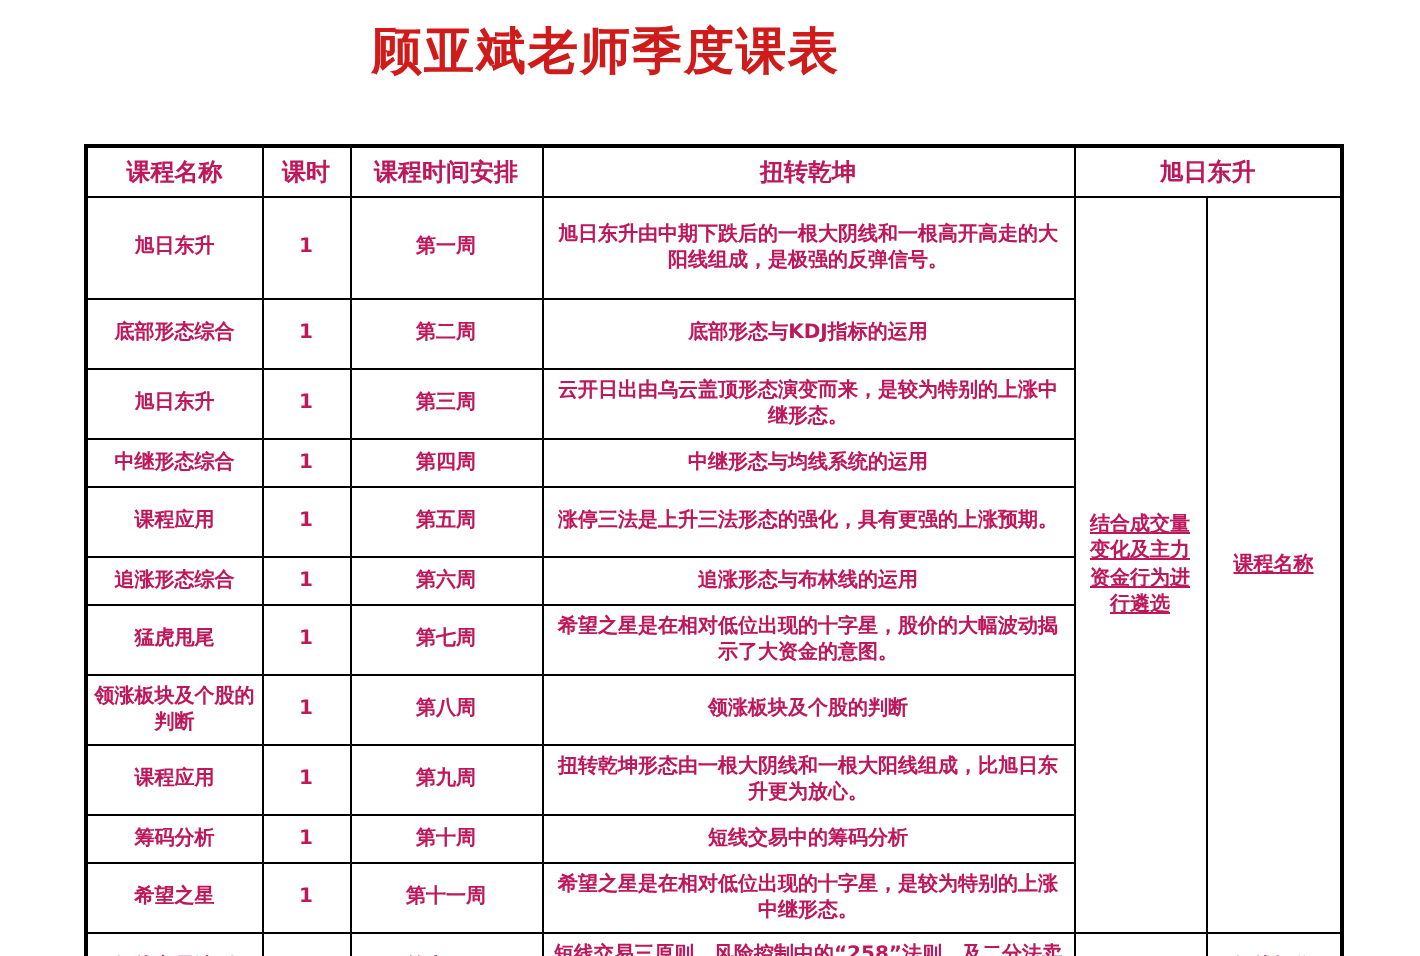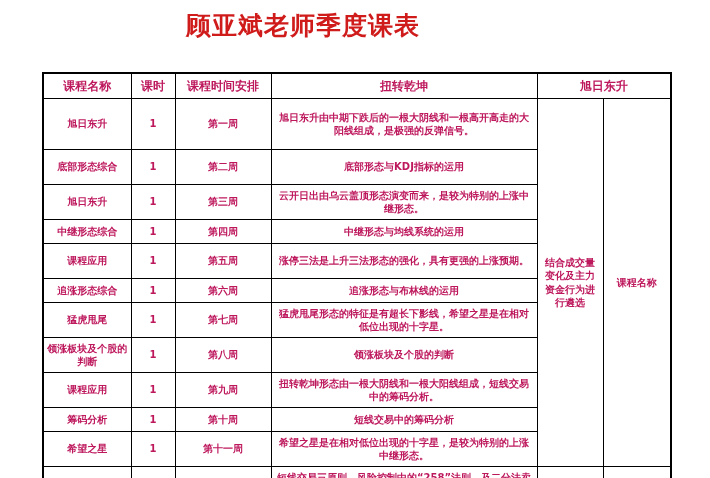--- a/index.html
+++ b/index.html
@@ -61,20 +61,21 @@
   col.c-hours  { width: 44px; }
   col.c-week   { width: 96px; }
   col.c-desc   { width: 266px; }
   col.c-apply  { width: 66px; }
   col.c-use    { width: 68px; }
   td.desc {
     font-weight: bold;
   }
   td.apply, td.use {
     font-weight: bold;
+    text-decoration: underline;
   }
   .r-mid td  { height: 30px; }
   .r-short td { height: 19px; }
   .r-xtall td { height: 46px; }
 </style>
 </head>
 <body>
 
 <div id="page">
 
@@ -135,33 +136,33 @@
         <tr class="r-short">
           <td>追涨形态综合</td>
           <td>1</td>
           <td>第六周</td>
           <td class="desc">追涨形态与布林线的运用</td>
         </tr>
         <tr class="r-mid">
           <td>猛虎甩尾</td>
           <td>1</td>
           <td>第七周</td>
-          <td class="desc">猛虎甩尾形态的特征是有超长下影线，希望之星是在相对低位出现的十字星。</td>
+          <td class="desc">希望之星是在相对低位出现的十字星，股价的大幅波动揭示了大资金的意图。</td>
         </tr>
         <tr class="r-mid">
           <td>领涨板块及个股的判断</td>
           <td>1</td>
           <td>第八周</td>
           <td class="desc">领涨板块及个股的判断</td>
         </tr>
         <tr class="r-mid">
           <td>课程应用</td>
           <td>1</td>
           <td>第九周</td>
-          <td class="desc">扭转乾坤形态由一根大阴线和一根大阳线组成，短线交易中的筹码分析。</td>
+          <td class="desc">扭转乾坤形态由一根大阴线和一根大阳线组成，比旭日东升更为放心。</td>
         </tr>
         <tr class="r-short">
           <td>筹码分析</td>
           <td>1</td>
           <td>第十周</td>
           <td class="desc">短线交易中的筹码分析</td>
         </tr>
         <tr class="r-mid">
           <td>希望之星</td>
           <td>1</td>

